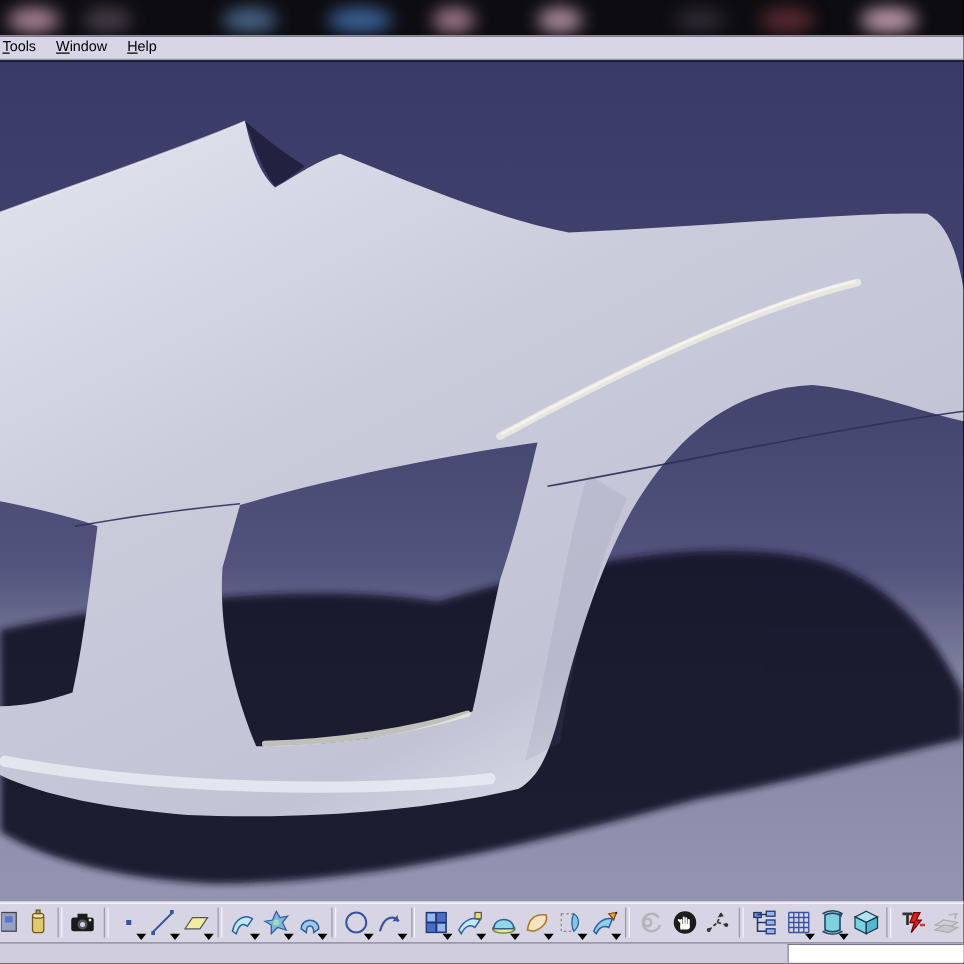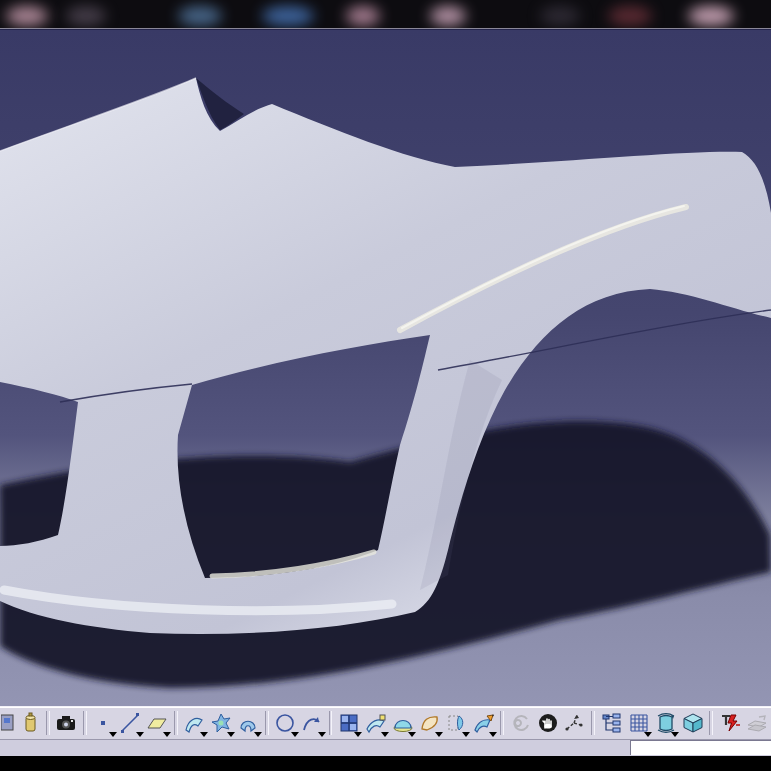--- a/index.html
+++ b/index.html
@@ -44,20 +44,25 @@
       <div class="blob" style="left: 66px; width: 40px; background: rgb(70, 62, 74);"></div>
       <div class="blob" style="left: 178px; width: 44px; background: rgb(73, 104, 140);"></div>
       <div class="blob" style="left: 262px; width: 52px; background: rgb(63, 102, 160);"></div>
       <div class="blob" style="left: 346px; width: 34px; background: rgb(167, 126, 146);"></div>
       <div class="blob" style="left: 430px; width: 36px; background: rgb(183, 149, 168);"></div>
       <div class="blob" style="left: 540px; width: 40px; background: rgb(46, 42, 52);"></div>
       <div class="blob" style="left: 608px; width: 44px; background: rgb(92, 43, 51);"></div>
       <div class="blob" style="left: 688px; width: 46px; background: rgb(199, 162, 180);"></div>
     </div>
 
+  <div id="menubar">
+      <span class="menu-item"><u>T</u>ools</span>
+      <span class="menu-item"><u>W</u>indow</span>
+      <span class="menu-item"><u>H</u>elp</span>
+    </div>
 
   <div id="viewport">
     <svg width="771" height="676" viewBox="0 0 771 676">
       <defs>
         <linearGradient id="bgGrad" x1="0" y1="0" x2="0" y2="1">
           <stop offset="0" stop-color="var(--bg-top)"></stop>
           <stop offset="0.42" stop-color="var(--bg-mid)"></stop>
           <stop offset="0.60" stop-color="var(--bg-low)"></stop>
           <stop offset="0.72" stop-color="var(--ground-mid)"></stop>
           <stop offset="0.84" stop-color="#8a8caa"></stop>

